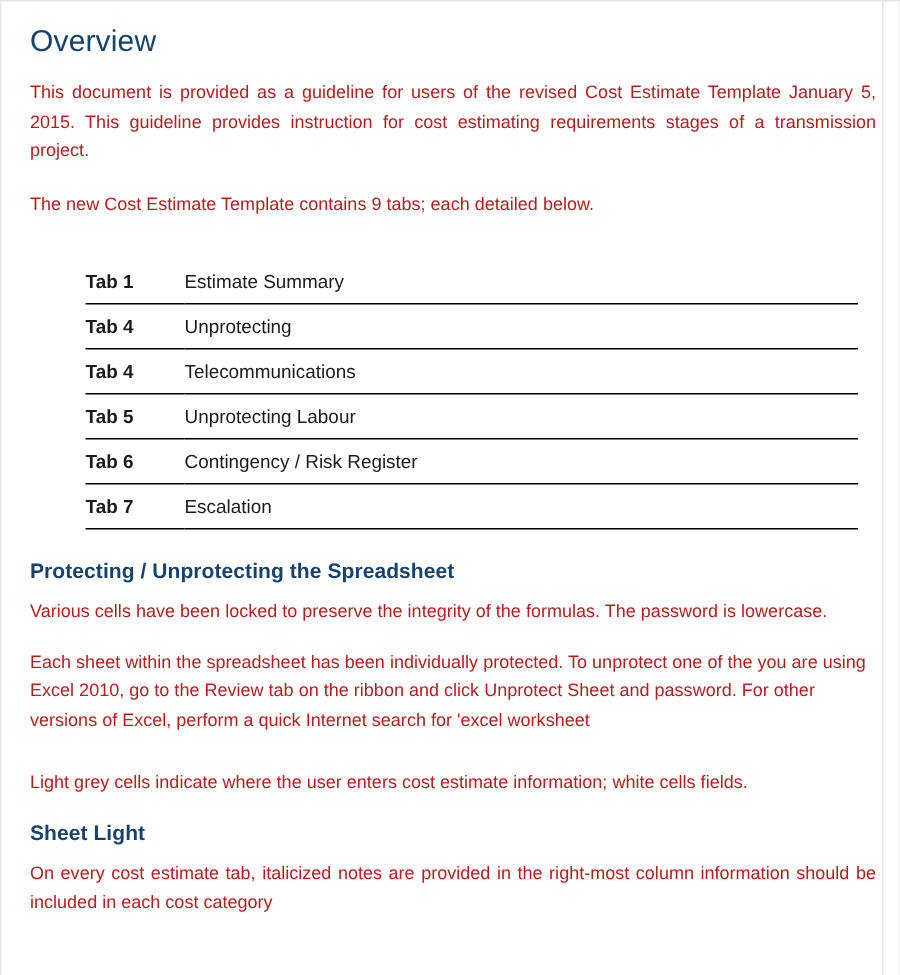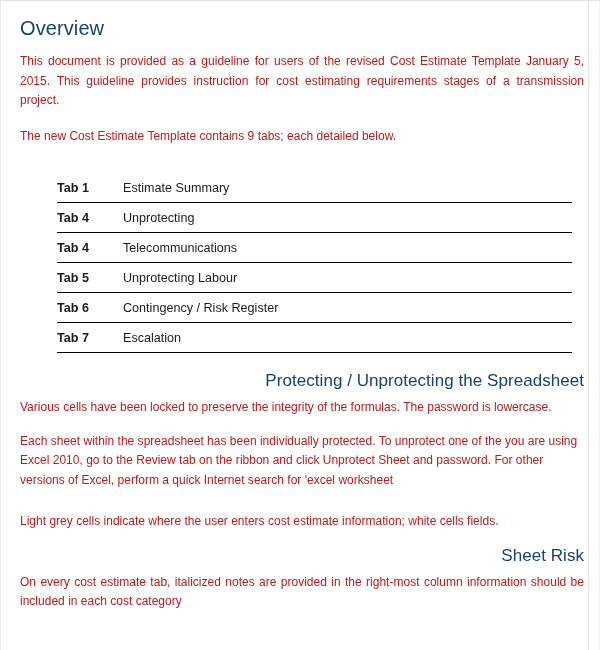--- a/index.html
+++ b/index.html
@@ -55,26 +55,25 @@
     font-size: 20px;
     font-weight: normal;
     letter-spacing: 0.1px;
     margin: 0;
     padding-top: 15px;
     line-height: 24px;
   }
 
   h2.section {
     color: #17426e;
-    font-size: 17px;
-    font-weight: normal;
+    font-size: 14px;
+    font-weight: bold;
     margin: 0;
     line-height: 19px;
     letter-spacing: 0.05px;
-    text-align: right;
   }
 
   p.body {
     color: #b91c1c;
     font-size: 12px;
     line-height: 19.5px;
     margin: 0;
     letter-spacing: 0.01px;
   }
   p.just {
@@ -175,20 +174,20 @@
 
     <div class="gap-14"></div>
 
 
     <div class="gap-8"></div>
 
     <p class="body just">Light grey cells indicate where the user enters cost estimate information; white cells fields.</p>
 
     <div class="gap-14"></div>
 
-    <h2 class="section">Sheet Risk</h2>
+    <h2 class="section">Sheet Light</h2>
 
     <div class="gap-8"></div>
 
     <p class="body just">On every cost estimate tab, italicized notes are provided in the right-most column information should be included in each cost category</p>
 
   </div>
 </div>
 
 </body></html>

